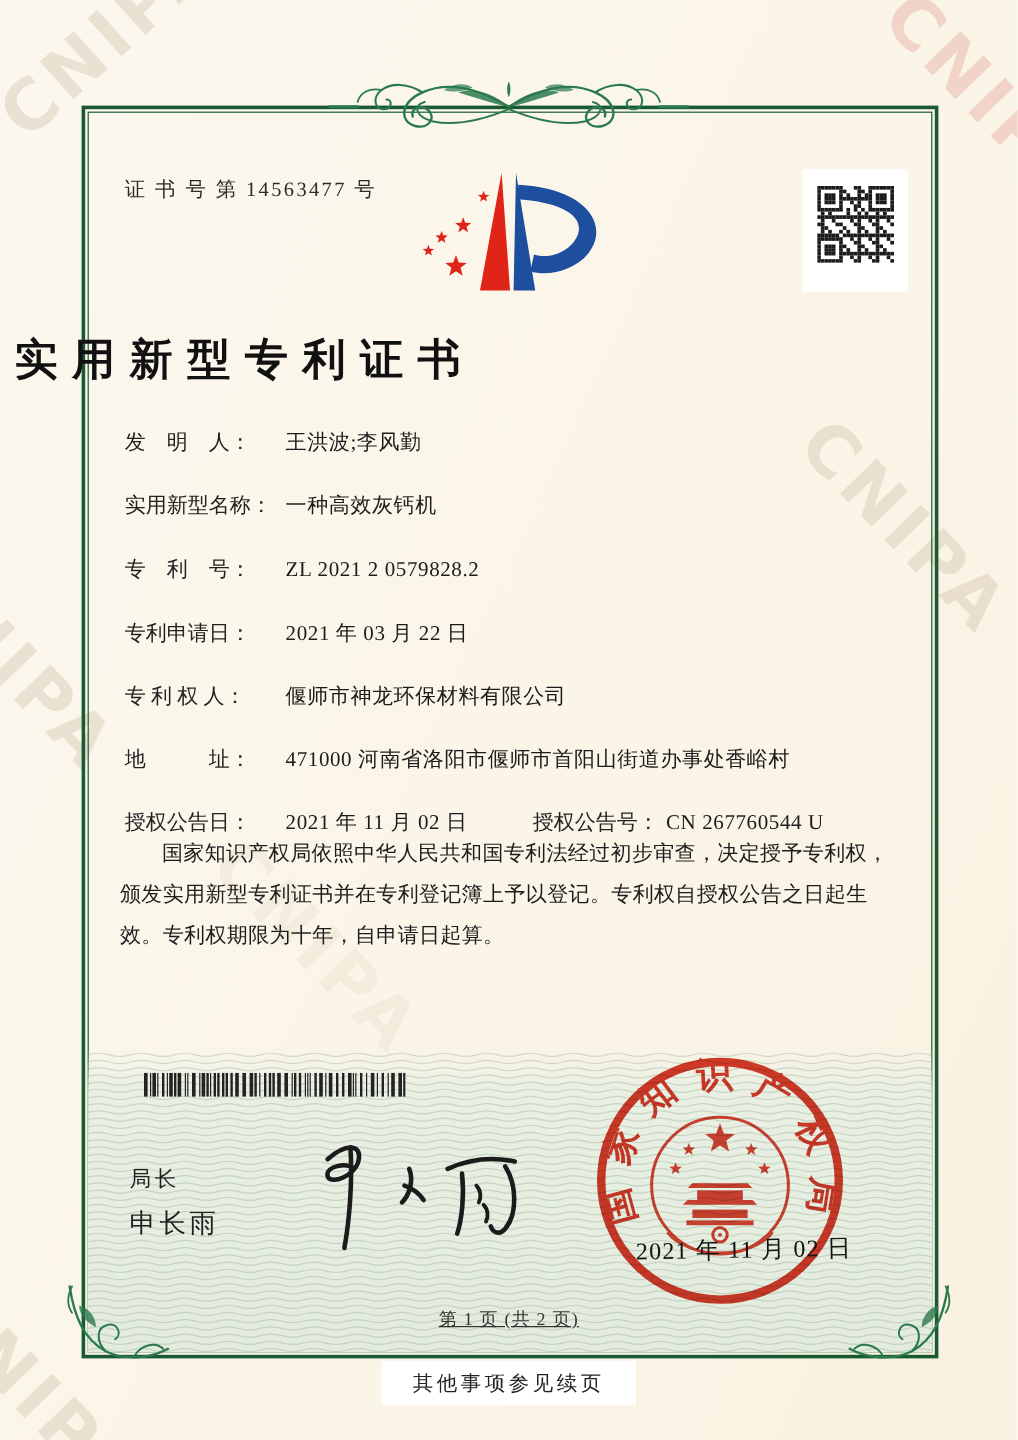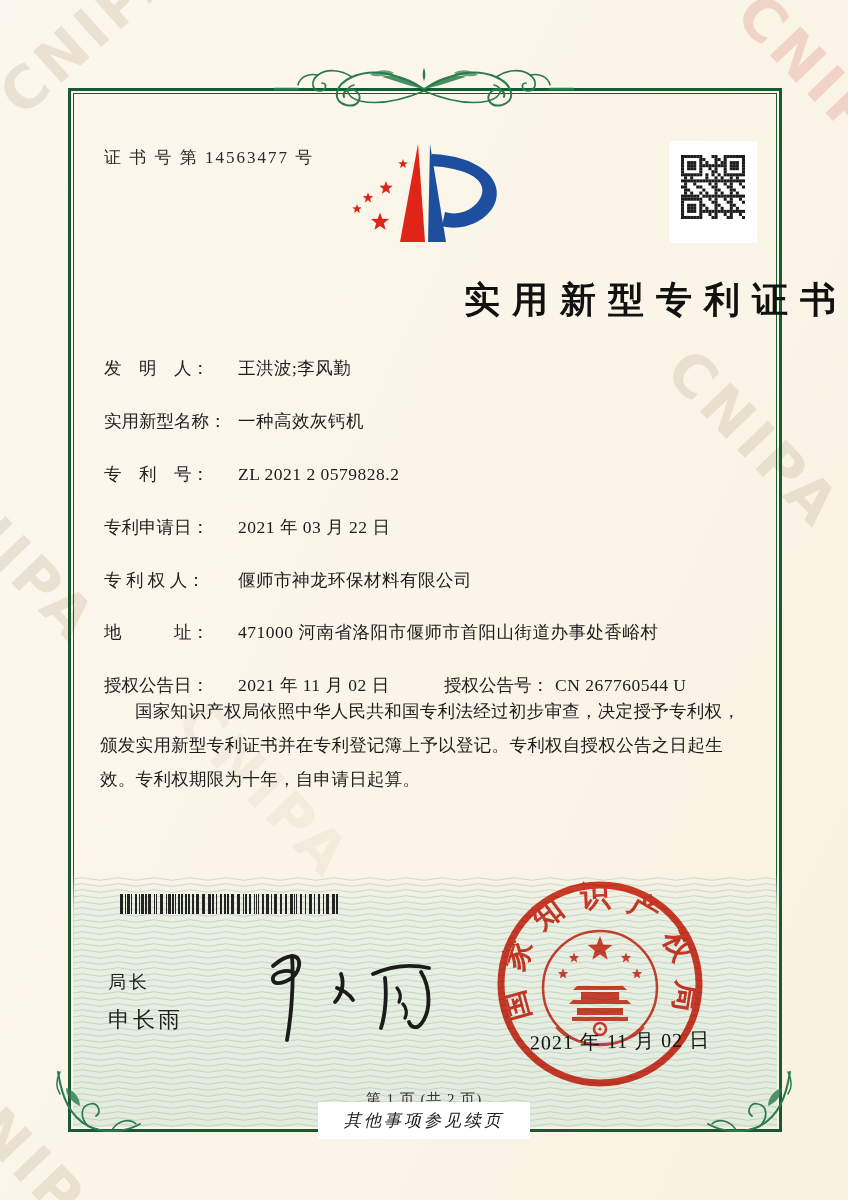--- a/index.html
+++ b/index.html
@@ -31,21 +31,21 @@
   
   .orn-top{position:absolute;z-index:2;left:50%;top:60px;transform:translateX(-50%);}
   .orn-bl{position:absolute;z-index:2;left:52px;top:1068px;}
   .orn-br{position:absolute;z-index:2;right:52px;top:1068px;transform:scaleX(-1);}
 
   
   .cert-no{position:absolute;z-index:3;left:104px;top:146px;font-size:17px;letter-spacing:2px;color:#2a2a2a;}
   .logo{position:absolute;z-index:3;left:346px;top:140px;width:162px;height:106px;}
   .qr-wrap{position:absolute;z-index:3;left:669px;top:141px;width:88px;height:102px;background:#fff;
            display:flex;justify-content:center;align-items:flex-start;padding-top:14px;box-sizing:border-box;}
-  .title{position:absolute;z-index:3;left:0;right:0;top:252px;text-align:right;
+  .title{position:absolute;z-index:3;left:0;right:0;top:252px;text-align:left;
          font-size:36px;font-weight:700;letter-spacing:12px;text-indent:12px;color:#111;}
 
   .fields{position:absolute;z-index:3;left:104px;top:358px;width:620px;font-size:17.5px;}
   .field-row{display:flex;margin-bottom:31px;line-height:1.25;}
   .field-label{min-width:128px;white-space:pre;color:#222;}
   .field-value{margin-left:6px;letter-spacing:.5px;color:#1b1b1b;}
   .field-row .group1{display:flex;width:340px;}
   .field-row .group2{display:flex;}
 
   .body-text{position:absolute;z-index:3;left:100px;top:694px;width:650px;
@@ -58,22 +58,22 @@
   .sig-name{position:absolute;z-index:3;left:108px;top:1005px;font-size:22px;letter-spacing:3px;}
   .sig-script{position:absolute;z-index:4;left:245px;top:942px;width:215px;height:108px;}
 
   .seal{position:absolute;z-index:3;left:492px;top:876px;width:216px;height:216px;
         mix-blend-mode:multiply;opacity:.95;}
   .seal-date{position:absolute;z-index:4;left:520px;top:1028px;width:200px;text-align:center;
              font-size:20px;letter-spacing:1px;color:#121212;transform:rotate(-1deg);}
 
   .page-num{position:absolute;z-index:3;left:0;right:0;top:1090px;text-align:center;
             font-size:15px;letter-spacing:1px;color:#333;text-decoration:underline;}
-  .note{position:absolute;z-index:3;left:50%;top:1102px;transform:translateX(-50%);
-        background:#ffffff;padding:7px 26px;font-size:17px;letter-spacing:3px;color:#222;font-style:italic;}
+  .note{position:absolute;z-index:3;left:50%;top:1134px;transform:translateX(-50%);
+        background:#ffffff;padding:7px 26px;font-size:17px;letter-spacing:3px;color:#222;}
 </style>
 </head>
 <body>
 
 <div class="page">
 
   <span class="wm wm1">CNIPA</span>
   <span class="wm wm2">CNIPA</span>
   <span class="wm wm3">CNIPA</span>
   <span class="wm wm4">CNIPA</span>

